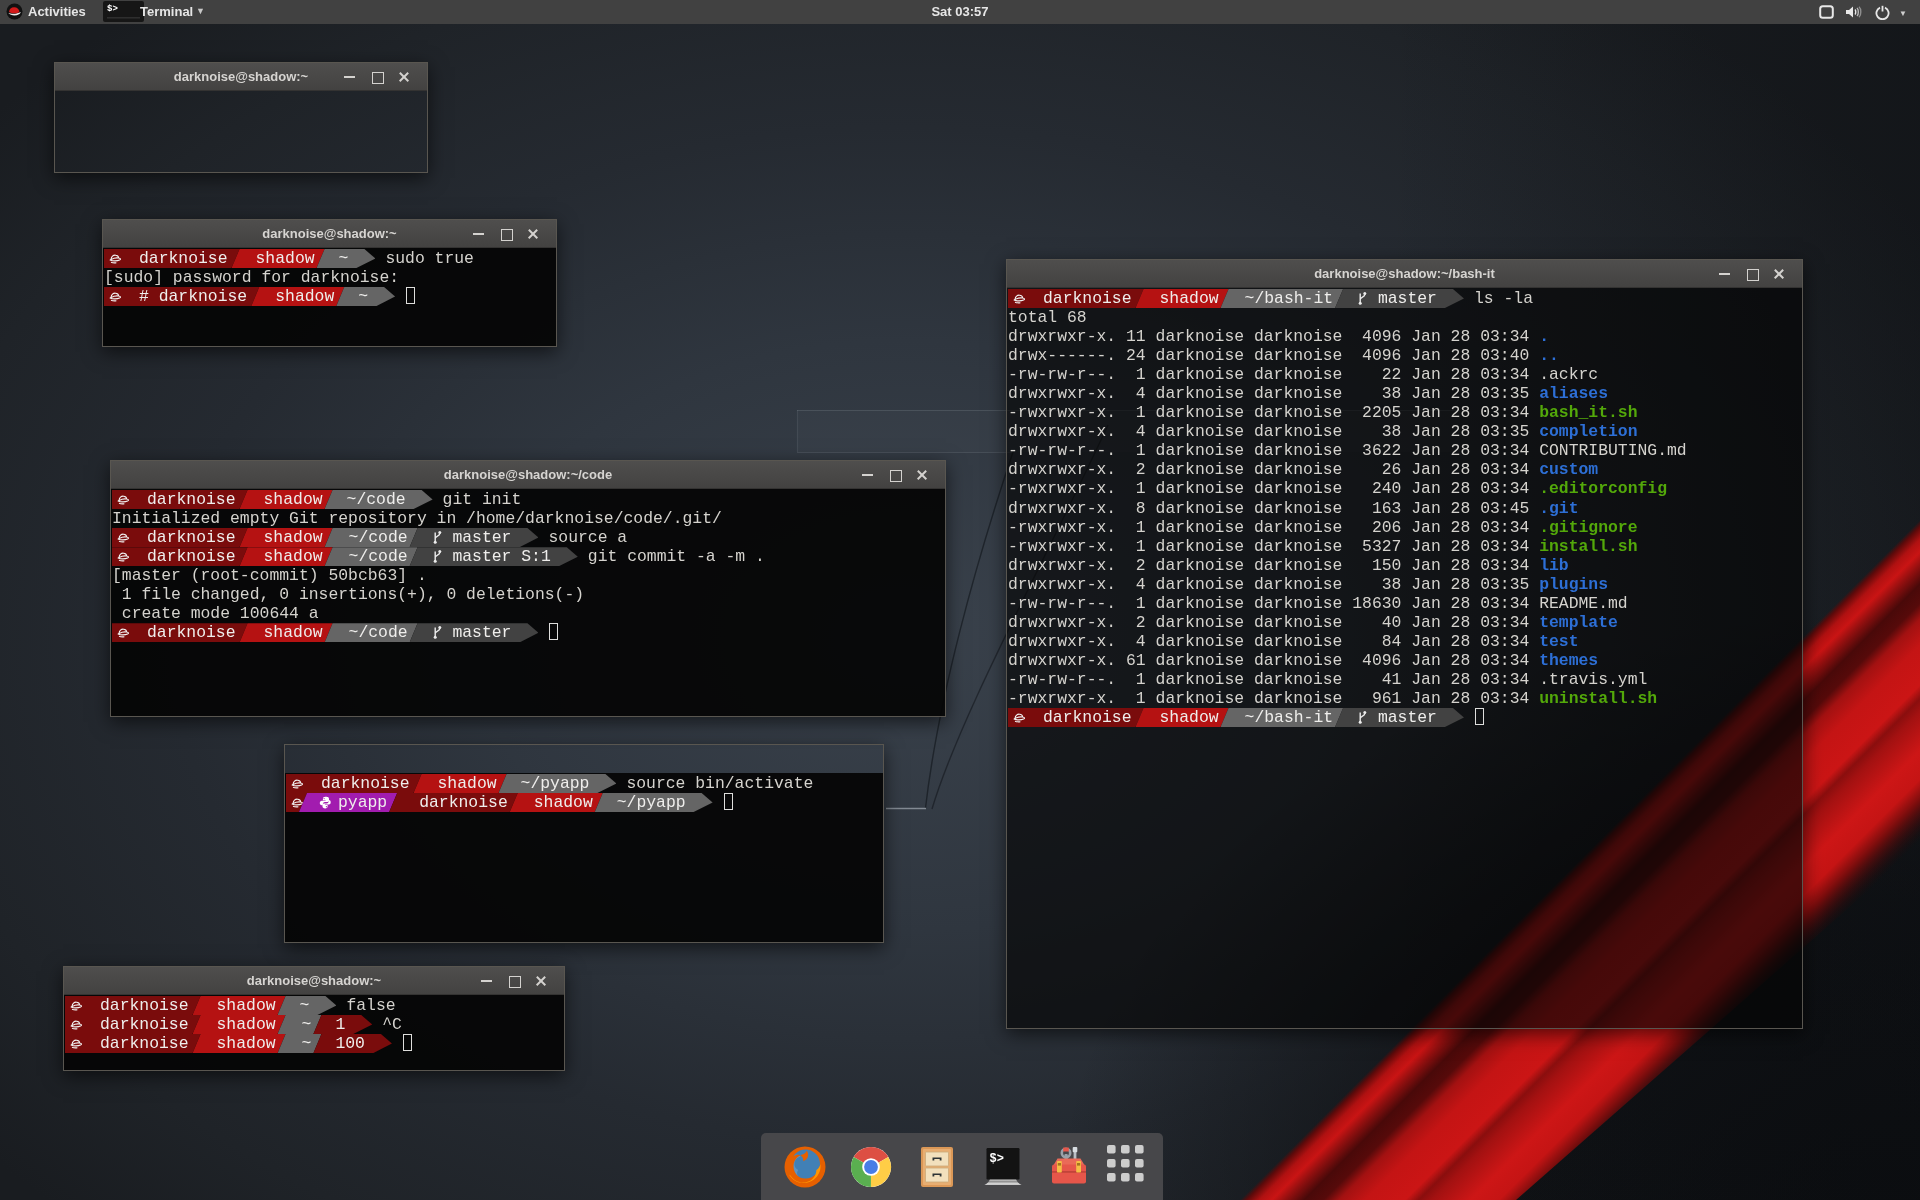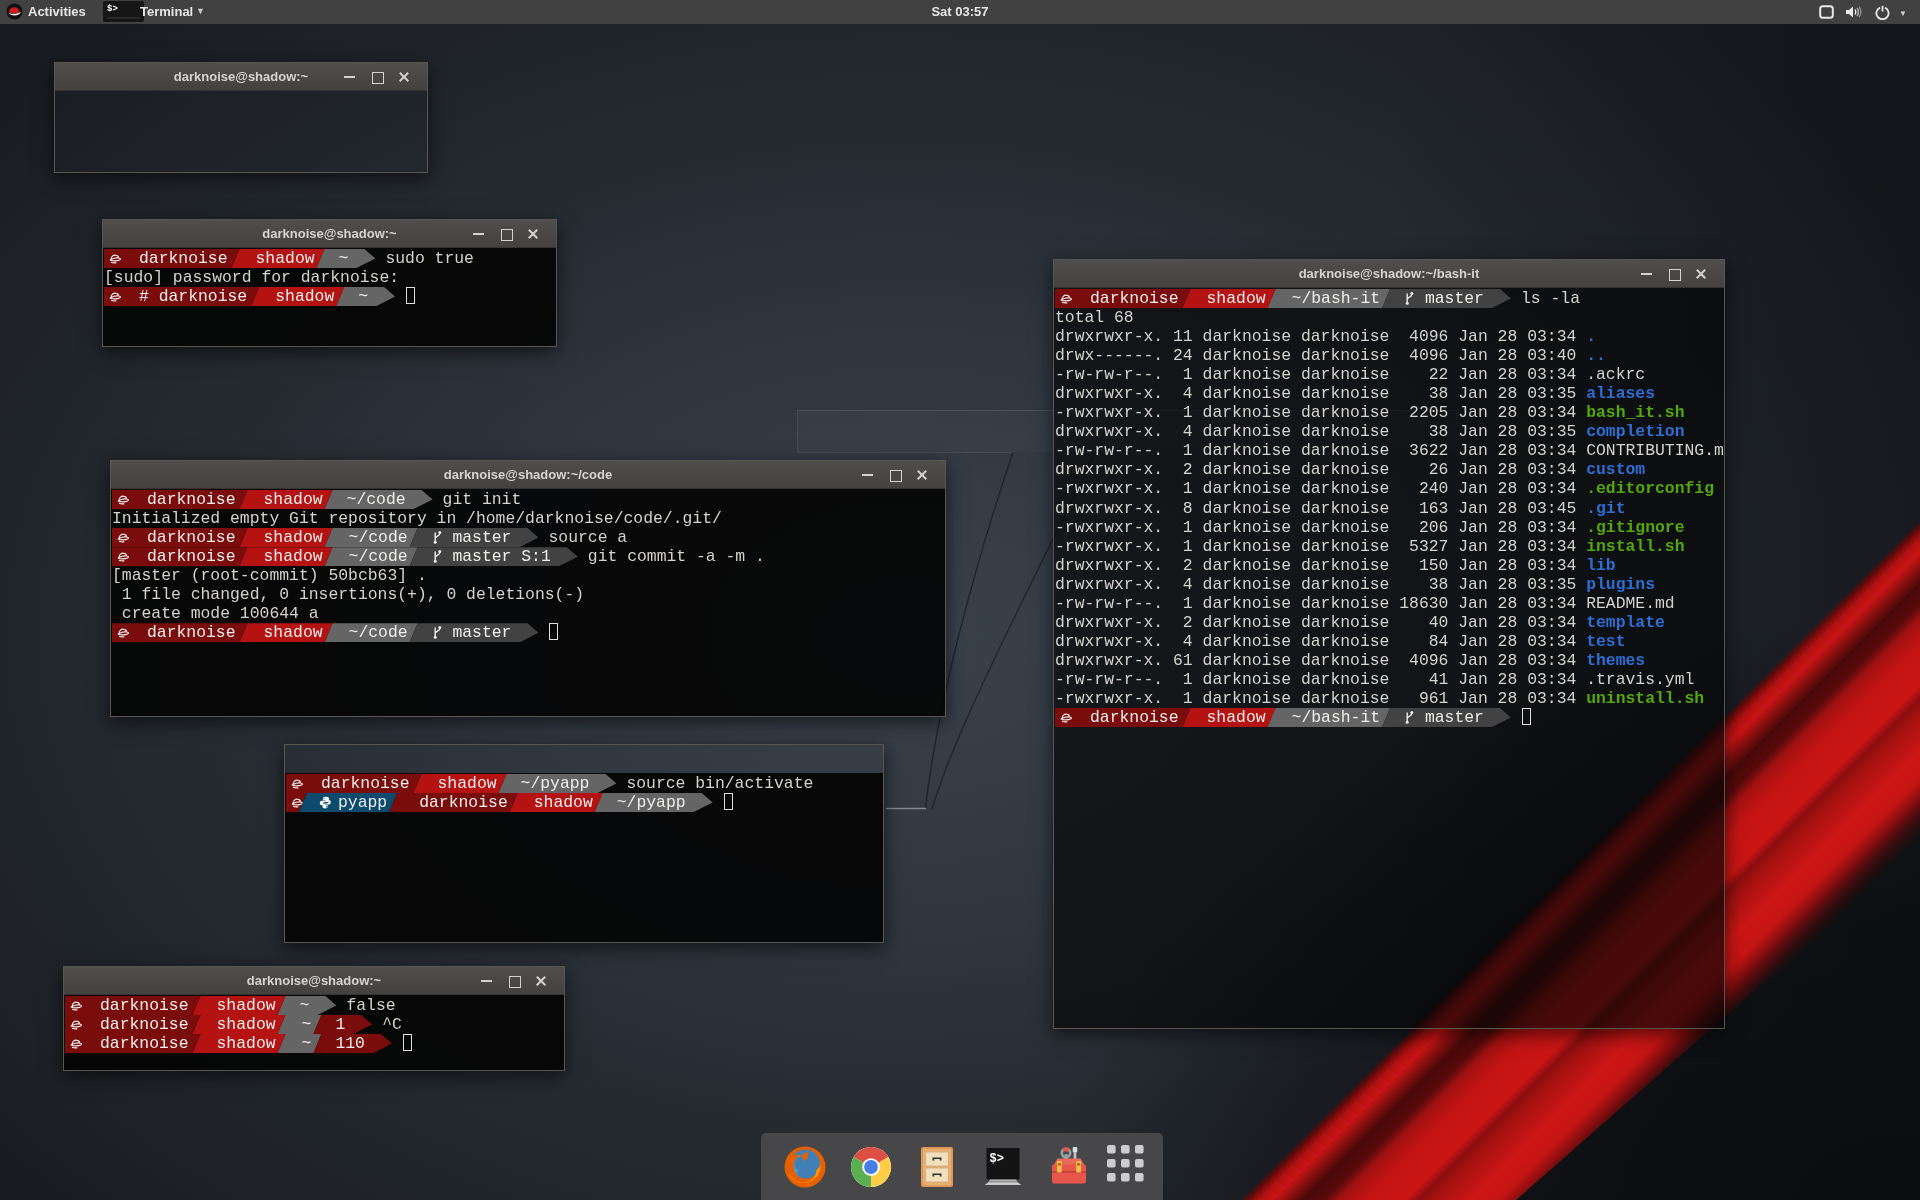--- a/index.html
+++ b/index.html
@@ -170,21 +170,21 @@
     </div>
 <div class="win" style="left:284px;top:744px;width:600px;height:199px">
 <div class="term" style="background:rgba(4,4,4,0.92)"><div class="row"><span class="pg s1" style="background:#7a0c0c;"><svg class="hat" width="14" height="11" viewBox="0 0 14 11">
               <path d="M2.1 6.4 C2.3 3.6 4.3 2.0 6.5 2.2 C8.6 2.4 9.6 3.8 9.5 5.0" fill="none" stroke="#f2f2f2" stroke-width="1.15"></path>
               <path d="M1.1 6.9 C3.4 8.1 8.0 8.2 10.6 7.0 C11.9 6.4 12.0 5.5 9.5 5.0 C7.6 4.7 4.5 5.2 2.1 6.4 C1.5 6.6 1.1 6.7 1.1 6.9 Z" fill="none" stroke="#f2f2f2" stroke-width="1.1"></path>
               <path d="M2.0 9.2 C3.7 9.9 5.8 10.0 7.4 9.7" fill="none" stroke="#f2f2f2" stroke-width="1.05"></path>
             </svg><span class="tx">darknoise</span></span><span class="pg sm" style="background:#b51212;">shadow</span><span class="pg se" style="background:#656565;">~/pyapp</span><span class="cmd">source bin/activate</span></div><div class="row"><span class="pg s1h" style="background:#7a0c0c;"><svg class="hat" width="14" height="11" viewBox="0 0 14 11">
               <path d="M2.1 6.4 C2.3 3.6 4.3 2.0 6.5 2.2 C8.6 2.4 9.6 3.8 9.5 5.0" fill="none" stroke="#f2f2f2" stroke-width="1.15"></path>
               <path d="M1.1 6.9 C3.4 8.1 8.0 8.2 10.6 7.0 C11.9 6.4 12.0 5.5 9.5 5.0 C7.6 4.7 4.5 5.2 2.1 6.4 C1.5 6.6 1.1 6.7 1.1 6.9 Z" fill="none" stroke="#f2f2f2" stroke-width="1.1"></path>
               <path d="M2.0 9.2 C3.7 9.9 5.8 10.0 7.4 9.7" fill="none" stroke="#f2f2f2" stroke-width="1.05"></path>
-            </svg></span><span class="pg smp" style="background:#0c4a6e;"><svg class="py" width="13" height="13" viewBox="0 0 13 13">
+            </svg></span><span class="pg smp" style="background:#a21caf;"><svg class="py" width="13" height="13" viewBox="0 0 13 13">
               <path d="M6.4 0.8 C4.6 0.8 3.9 1.6 3.9 2.7 V4.2 H6.6 V4.8 H2.7 C1.5 4.8 0.8 5.8 0.8 7.1 C0.8 8.4 1.5 9.3 2.7 9.3 H3.9 V7.8 C3.9 6.7 4.8 5.9 5.9 5.9 H8.4 C9.3 5.9 10 5.1 10 4.2 V2.7 C10 1.6 9.1 0.8 7.4 0.8 Z M5.1 2.0 A0.6 0.6 0 1 1 5.1 3.2 A0.6 0.6 0 1 1 5.1 2.0 Z" fill="#fff"></path>
               <path d="M9.6 4.0 V5.5 C9.6 6.6 8.7 7.5 7.6 7.5 H5.1 C4.2 7.5 3.5 8.2 3.5 9.1 V10.6 C3.5 11.7 4.4 12.5 6.1 12.5 C7.9 12.5 8.6 11.7 8.6 10.6 V9.1 H5.9 V8.5 H9.8 C11 8.5 11.7 7.5 11.7 6.2 C11.7 4.9 11 4.0 9.8 4.0 Z M7.4 10.1 A0.6 0.6 0 1 1 7.4 11.3 A0.6 0.6 0 1 1 7.4 10.1 Z" fill="#fff"></path>
             </svg><span class="tx3">pyapp</span></span><span class="pg sm" style="background:#7a0c0c;"><span class="tx2">darknoise</span></span><span class="pg sm" style="background:#b51212;">shadow</span><span class="pg se" style="background:#656565;">~/pyapp</span><span class="cur"></span></div></div>
     </div>
 <div class="win" style="left:63px;top:966px;width:502px;height:105px">
 <div class="tb">
         <span class="t">darknoise@shadow:~</span>
         <span class="btns"><span class="b bmin"></span><span class="b bmax"></span><span class="b bcls"></span></span>
       </div>
 <div class="term" style="background:rgba(4,4,4,0.92)"><div class="row"><span class="pg s1" style="background:#7a0c0c;"><svg class="hat" width="14" height="11" viewBox="0 0 14 11">
@@ -192,23 +192,23 @@
               <path d="M1.1 6.9 C3.4 8.1 8.0 8.2 10.6 7.0 C11.9 6.4 12.0 5.5 9.5 5.0 C7.6 4.7 4.5 5.2 2.1 6.4 C1.5 6.6 1.1 6.7 1.1 6.9 Z" fill="none" stroke="#f2f2f2" stroke-width="1.1"></path>
               <path d="M2.0 9.2 C3.7 9.9 5.8 10.0 7.4 9.7" fill="none" stroke="#f2f2f2" stroke-width="1.05"></path>
             </svg><span class="tx">darknoise</span></span><span class="pg sm" style="background:#b51212;">shadow</span><span class="pg se" style="background:#656565;">~</span><span class="cmd">false</span></div><div class="row"><span class="pg s1" style="background:#7a0c0c;"><svg class="hat" width="14" height="11" viewBox="0 0 14 11">
               <path d="M2.1 6.4 C2.3 3.6 4.3 2.0 6.5 2.2 C8.6 2.4 9.6 3.8 9.5 5.0" fill="none" stroke="#f2f2f2" stroke-width="1.15"></path>
               <path d="M1.1 6.9 C3.4 8.1 8.0 8.2 10.6 7.0 C11.9 6.4 12.0 5.5 9.5 5.0 C7.6 4.7 4.5 5.2 2.1 6.4 C1.5 6.6 1.1 6.7 1.1 6.9 Z" fill="none" stroke="#f2f2f2" stroke-width="1.1"></path>
               <path d="M2.0 9.2 C3.7 9.9 5.8 10.0 7.4 9.7" fill="none" stroke="#f2f2f2" stroke-width="1.05"></path>
             </svg><span class="tx">darknoise</span></span><span class="pg sm" style="background:#b51212;">shadow</span><span class="pg sm" style="background:#656565;">~</span><span class="pg se" style="background:#7a0c0c;">1</span><span class="cmd">^C</span></div><div class="row"><span class="pg s1" style="background:#7a0c0c;"><svg class="hat" width="14" height="11" viewBox="0 0 14 11">
               <path d="M2.1 6.4 C2.3 3.6 4.3 2.0 6.5 2.2 C8.6 2.4 9.6 3.8 9.5 5.0" fill="none" stroke="#f2f2f2" stroke-width="1.15"></path>
               <path d="M1.1 6.9 C3.4 8.1 8.0 8.2 10.6 7.0 C11.9 6.4 12.0 5.5 9.5 5.0 C7.6 4.7 4.5 5.2 2.1 6.4 C1.5 6.6 1.1 6.7 1.1 6.9 Z" fill="none" stroke="#f2f2f2" stroke-width="1.1"></path>
               <path d="M2.0 9.2 C3.7 9.9 5.8 10.0 7.4 9.7" fill="none" stroke="#f2f2f2" stroke-width="1.05"></path>
-            </svg><span class="tx">darknoise</span></span><span class="pg sm" style="background:#b51212;">shadow</span><span class="pg sm" style="background:#656565;">~</span><span class="pg se" style="background:#7a0c0c;">110</span><span class="cur"></span></div></div>
-    </div>
-<div class="win" style="left:1053px;top:259px;width:672px;height:770px">
+            </svg><span class="tx">darknoise</span></span><span class="pg sm" style="background:#b51212;">shadow</span><span class="pg sm" style="background:#656565;">~</span><span class="pg se" style="background:#7a0c0c;">100</span><span class="cur"></span></div></div>
+    </div>
+<div class="win" style="left:1006px;top:259px;width:797px;height:770px">
 <div class="tb">
         <span class="t">darknoise@shadow:~/bash-it</span>
         <span class="btns"><span class="b bmin"></span><span class="b bmax"></span><span class="b bcls"></span></span>
       </div>
 <div class="term" style="background:rgba(4,4,4,0.66)"><div class="row"><span class="pg s1" style="background:#7a0c0c;"><svg class="hat" width="14" height="11" viewBox="0 0 14 11">
               <path d="M2.1 6.4 C2.3 3.6 4.3 2.0 6.5 2.2 C8.6 2.4 9.6 3.8 9.5 5.0" fill="none" stroke="#f2f2f2" stroke-width="1.15"></path>
               <path d="M1.1 6.9 C3.4 8.1 8.0 8.2 10.6 7.0 C11.9 6.4 12.0 5.5 9.5 5.0 C7.6 4.7 4.5 5.2 2.1 6.4 C1.5 6.6 1.1 6.7 1.1 6.9 Z" fill="none" stroke="#f2f2f2" stroke-width="1.1"></path>
               <path d="M2.0 9.2 C3.7 9.9 5.8 10.0 7.4 9.7" fill="none" stroke="#f2f2f2" stroke-width="1.05"></path>
             </svg><span class="tx">darknoise</span></span><span class="pg sm" style="background:#b51212;">shadow</span><span class="pg sm" style="background:#656565;">~/bash-it</span><span class="pg se" style="background:#424242;"><svg class="br" width="11" height="14" viewBox="0 0 11 14">
               <path d="M3.2 2.5 V12 M3.2 8.5 C3.2 5.8 7.8 6.3 7.8 3.6" fill="none" stroke="#ececec" stroke-width="1.4"></path>

